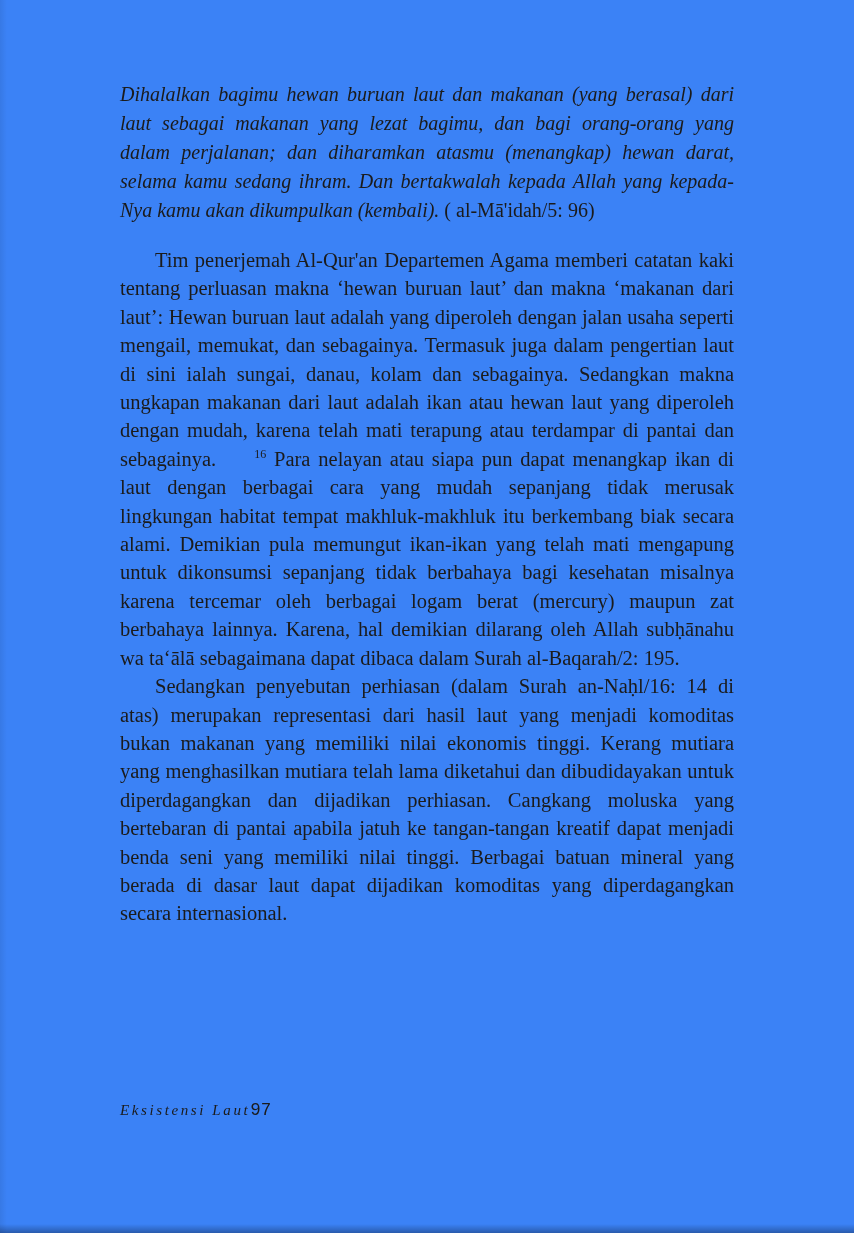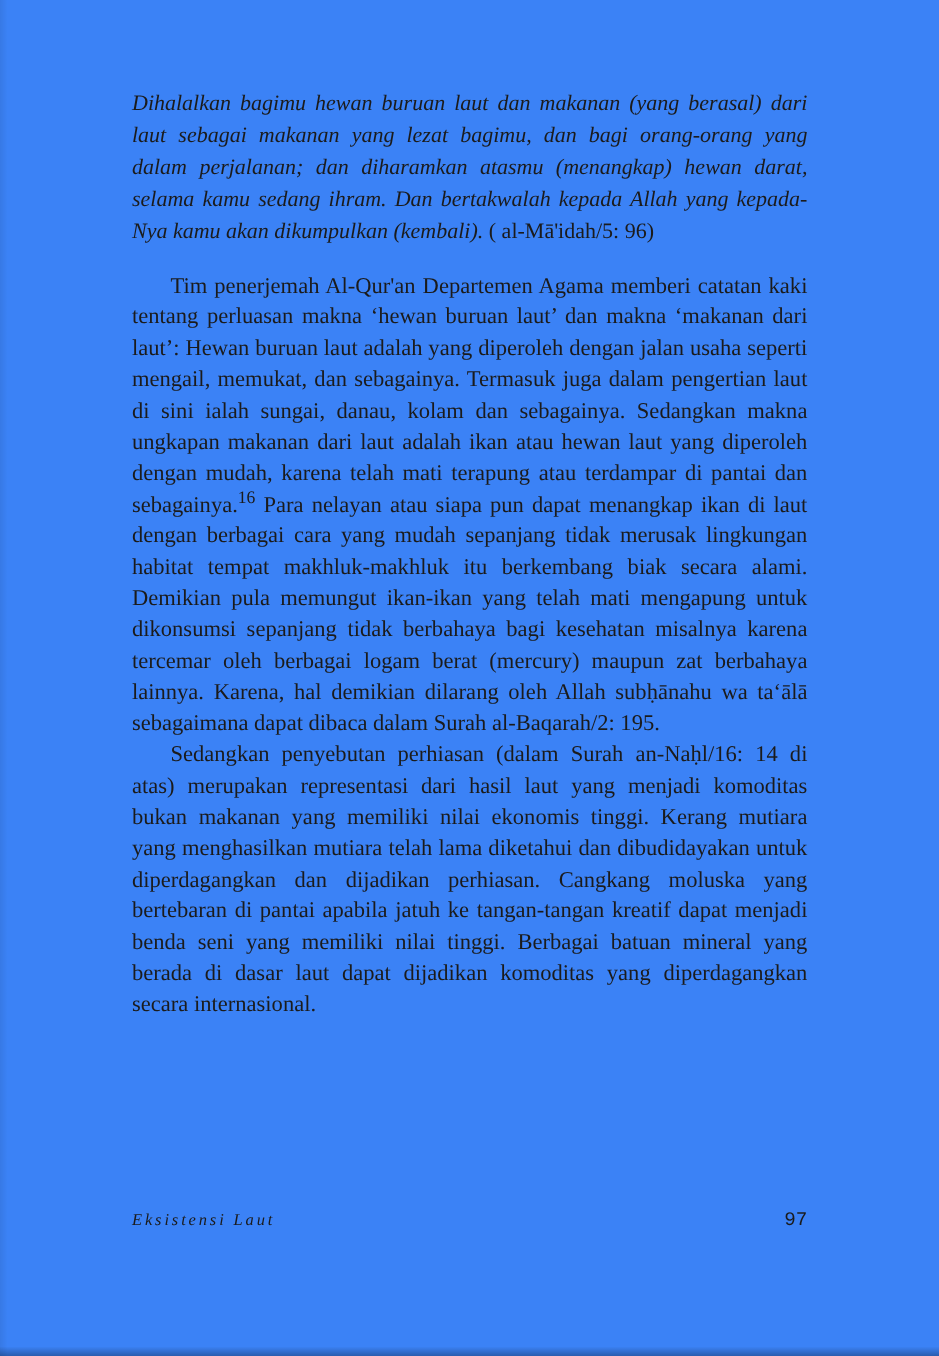--- a/index.html
+++ b/index.html
@@ -46,32 +46,33 @@
     margin-bottom: 21px;
   }
   .quote .roman-run { font-style: normal; }
   .body-para {
     font-size: 20.5px;
     line-height: 28.4px;
     text-align: justify;
     text-indent: 35px;
   }
   .body-para sup {
-    font-size: 16px;
+    font-size: 12px;
     line-height: 0;
     vertical-align: super;
+    margin-left: 38px;
   }
   .body-para .italic-run { }
   .footer {
     position: absolute;
     left: 120px;
     width: 614px;
     top: 1100px;
     display: flex;
-    justify-content: space-between;
+    justify-content: flex-start;
     align-items: baseline;
   }
   .running-title {
     font-style: italic;
     font-size: 15px;
     letter-spacing: 2.6px;
   }
   .page-number {
     font-size: 17.5px;
     font-family: Liberation Mono, monospace;

